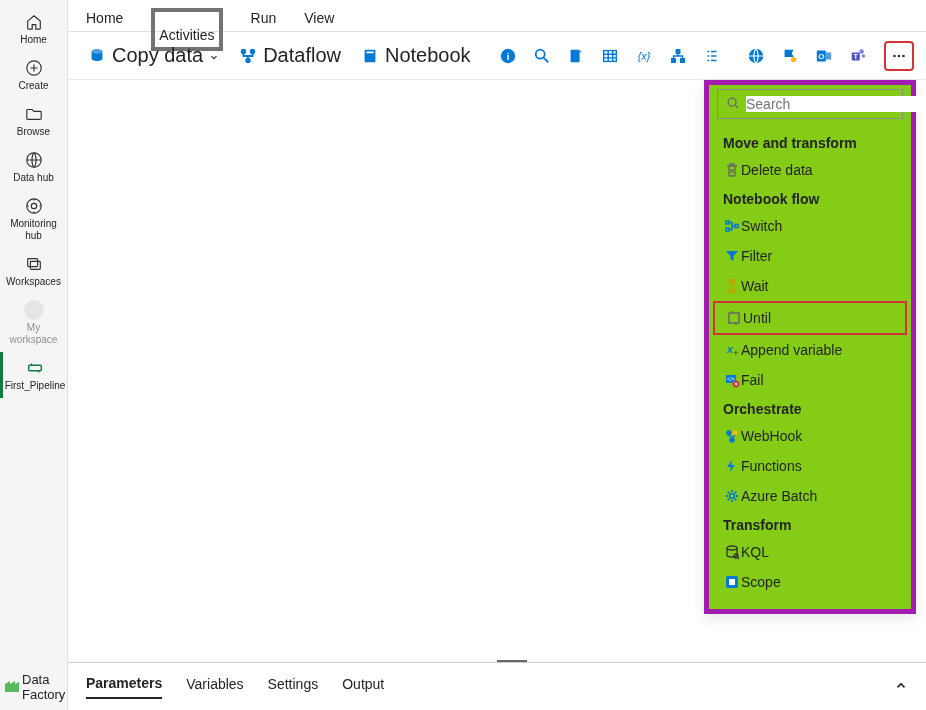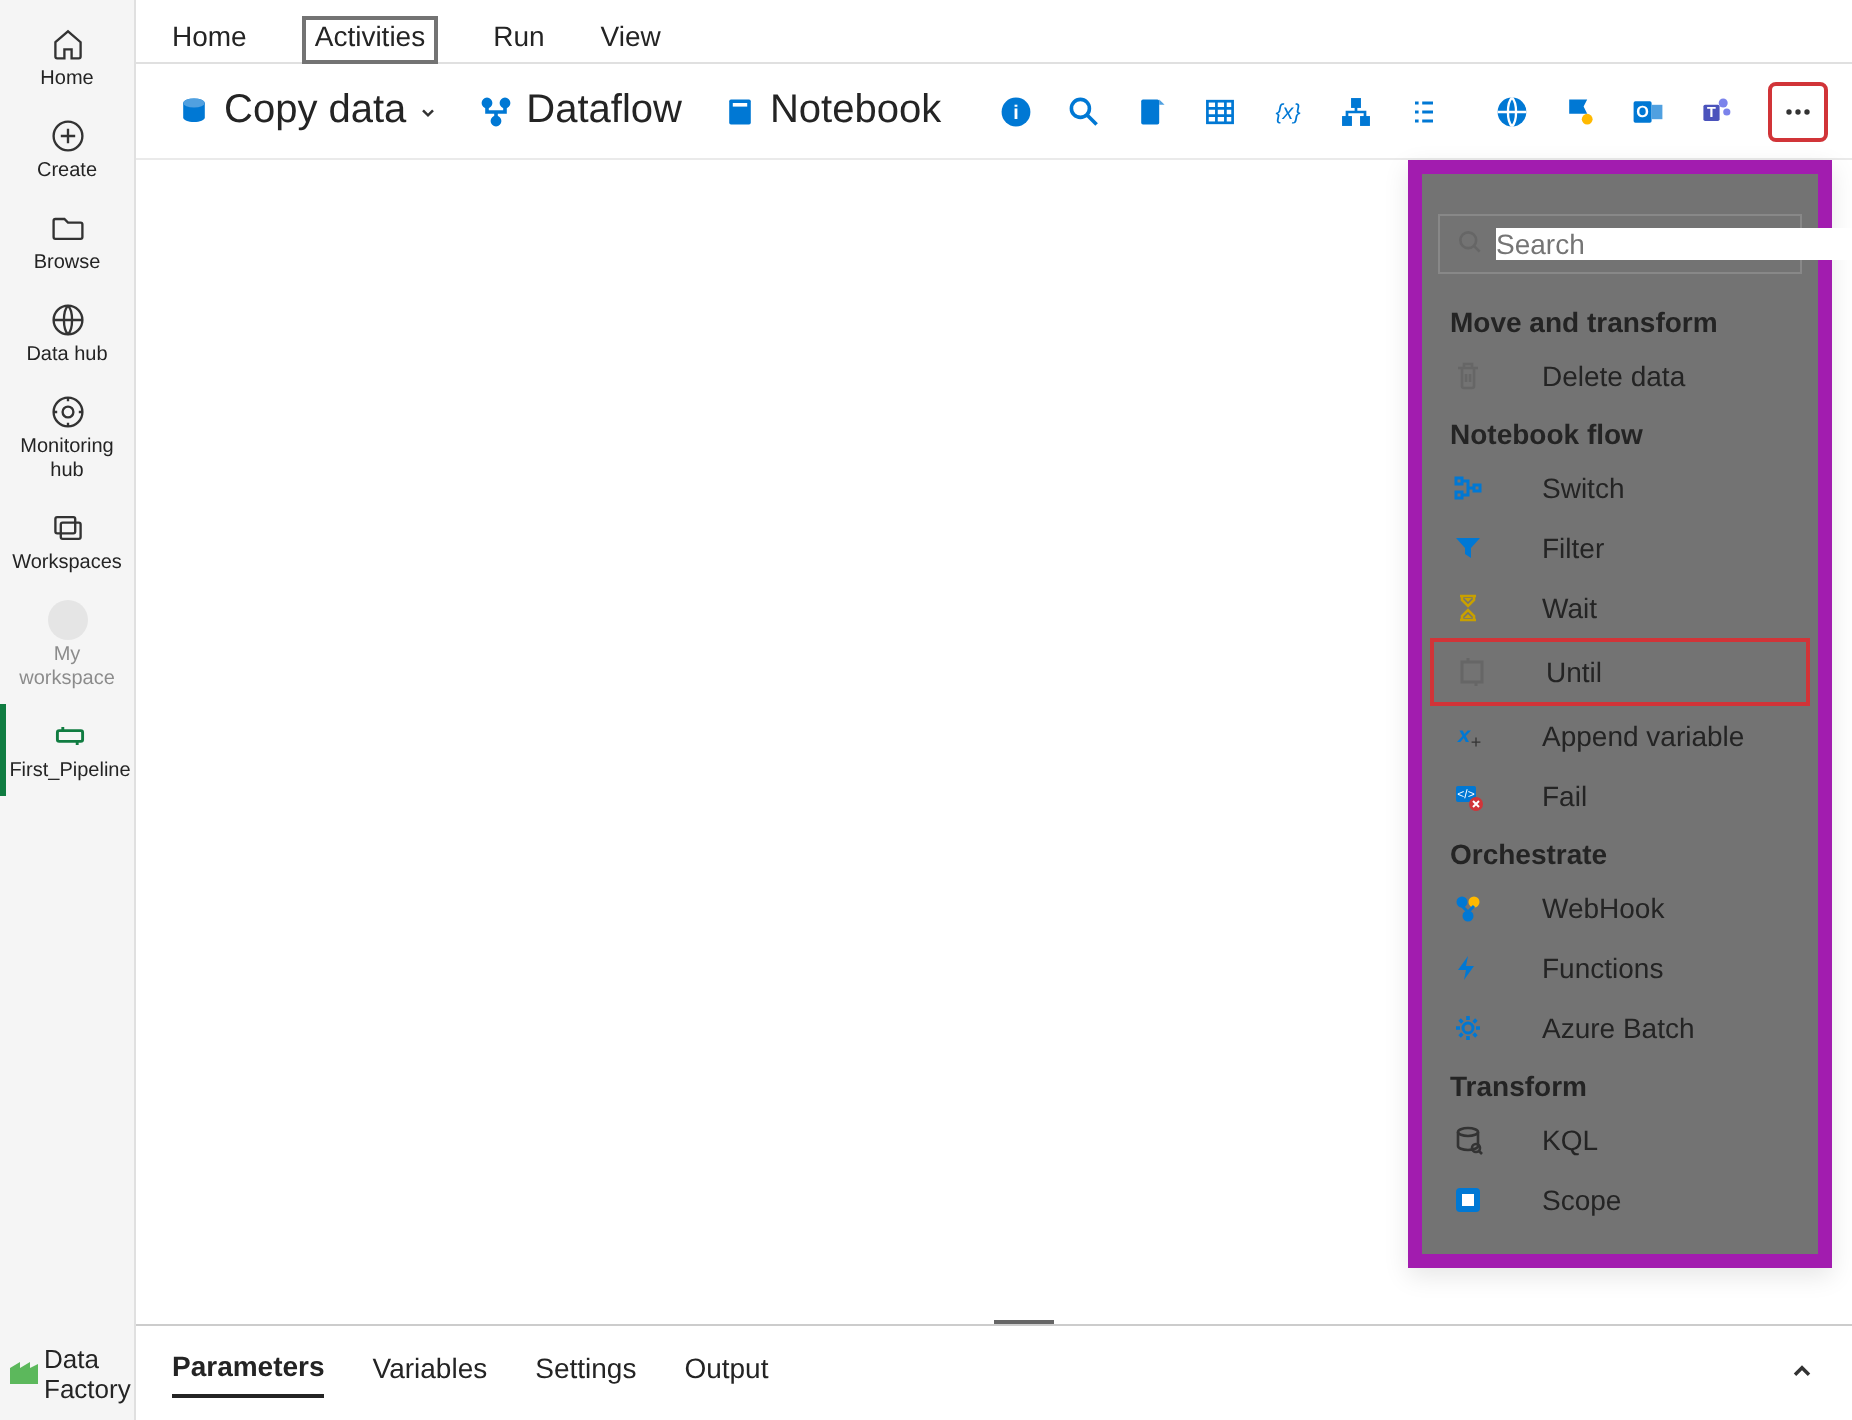--- a/index.html
+++ b/index.html
@@ -9,37 +9,37 @@
 .sidebar-item { width: 100%; display: flex; flex-direction: column; align-items: center; padding: 6px 2px; cursor: pointer; font-size: 10px; text-align: center; line-height: 1.2; }
 .sidebar-item .icon { width: 20px; height: 20px; margin-bottom: 2px; display: flex; align-items: center; justify-content: center; }
 .sidebar-item.active { border-left: 3px solid #107c41; }
 .sidebar-item.muted { opacity: 0.5; }
 .sidebar-spacer { flex: 1; }
 .sidebar-bottom { width: 100%; display: flex; flex-direction: row; align-items: center; padding: 8px 2px; }
 .main { flex: 1; display: flex; flex-direction: column; position: relative; }
 .tabs { display: flex; gap: 28px; padding: 10px 18px 0; border-bottom: 1px solid #e0e0e0; height: 32px; align-items: flex-start; }
 .tab { cursor: pointer; padding-bottom: 8px; font-size: 14px; }
 .tab.active { border-bottom: 3px solid #107c41; font-weight: 400; }
-.tab.highlighted { border: 2px solid #737373; padding: 0 4px 4px; margin-top: -2px; }
+.tab.highlighted { border: 4px solid #737373; padding: 15px 4px 4px; margin-top: -2px; }
 .toolbar { display: flex; align-items: center; gap: 4px; padding: 8px 12px; border-bottom: 1px solid #eaeaea; height: 48px; }
 .tb-btn { display: flex; align-items: center; gap: 6px; padding: 4px 8px; cursor: pointer; border-radius: 4px; font-size: 20px; }
 .tb-btn .icon { width: 18px; height: 18px; display: flex; align-items: center; justify-content: center; }
 .tb-icon { width: 30px; height: 30px; display: flex; align-items: center; justify-content: center; cursor: pointer; border-radius: 4px; }
 .tb-icon.highlighted { border: 2px solid #d13438; }
 .canvas { flex: 1; background: #fff; position: relative; }
 .bottom-bar { border-top: 1px solid #ccc; display: flex; align-items: center; gap: 24px; padding: 12px 18px; height: 48px; position: relative; }
 .bottom-tab { cursor: pointer; font-size: 14px; padding-bottom: 6px; }
 .bottom-tab.active { font-weight: 700; border-bottom: 2px solid #242424; }
 .bottom-handle { position: absolute; top: -5px; left: 50%; width: 30px; height: 4px; border-bottom: 2px solid #666; }
 .chevron-up { margin-left: auto; cursor: pointer; }
-.panel { position: absolute; top: 80px; right: 10px; width: 212px; background: #737373; border: 7px solid #a21caf; box-shadow: 0 4px 12px rgba(0,0,0,0.1); padding: 20px 4px 12px; z-index: 10; }
+.panel { position: absolute; top: 80px; right: 10px; width: 212px; background: #84cc16; border: 5px solid #a21caf; box-shadow: 0 4px 12px rgba(0,0,0,0.1); padding: 4px 4px 12px; z-index: 10; }
 .panel-search { margin: 0 4px 10px; border: 1px solid #888; height: 30px; display: flex; align-items: center; padding: 0 8px; gap: 6px; }
 .panel-search input { border: none; outline: none; flex: 1; font-size: 14px; }
 .panel-section { padding: 6px 10px 4px; font-weight: 600; font-size: 14px; }
-.panel-item { display: flex; align-items: center; gap: 28px; padding: 6px 10px; cursor: pointer; font-size: 14px; }
+.panel-item { display: flex; align-items: center; gap: 0; padding: 6px 10px; cursor: pointer; font-size: 14px; }
 .panel-item.highlighted { border: 2px solid #d13438; margin: 0; }
 .panel-item .picon { width: 18px; height: 18px; display: flex; align-items: center; justify-content: center; }
 .avatar-circle { width: 20px; height: 20px; border-radius: 50%; background: #d6d6d6; }
 </style>
 </head>
 <body>
 
 <div class="app">
   <div class="sidebar">
     <div class="sidebar-item">

